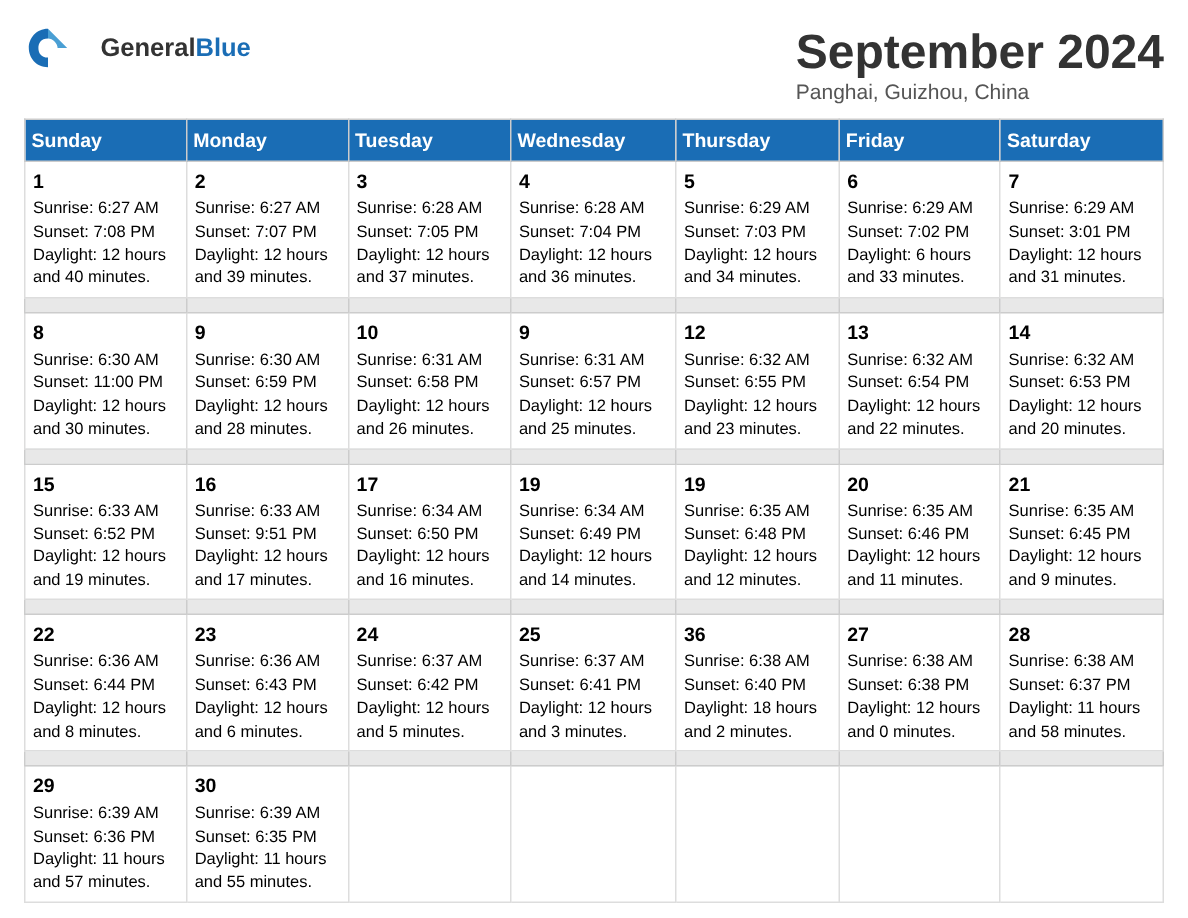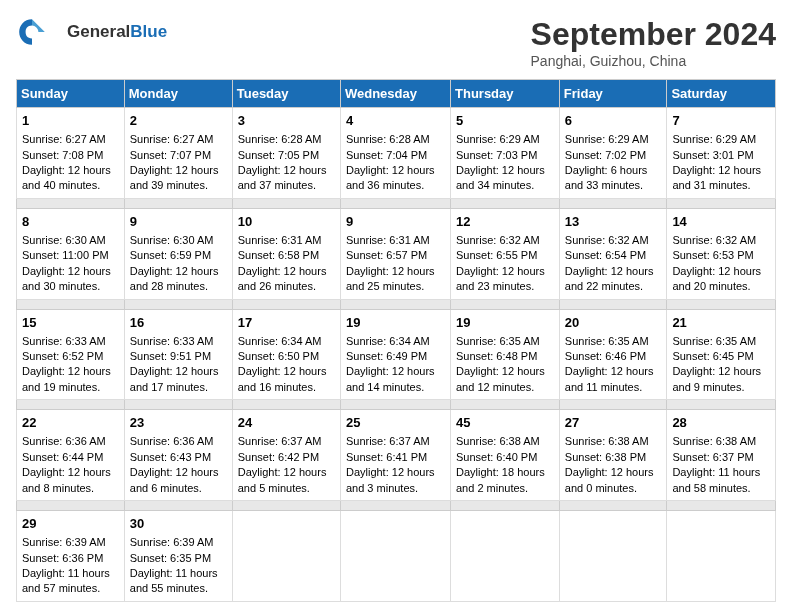--- a/index.html
+++ b/index.html
@@ -158,21 +158,21 @@
         <td></td>
         <td></td>
         <td></td>
         <td></td>
       </tr>
       <tr>
         <td><span class="day-num">22</span><span>Sunrise: 6:36 AM</span><br><span>Sunset: 6:44 PM</span><br><span>Daylight: 12 hours and 8 minutes.</span></td>
         <td><span class="day-num">23</span><span>Sunrise: 6:36 AM</span><br><span>Sunset: 6:43 PM</span><br><span>Daylight: 12 hours and 6 minutes.</span></td>
         <td><span class="day-num">24</span><span>Sunrise: 6:37 AM</span><br><span>Sunset: 6:42 PM</span><br><span>Daylight: 12 hours and 5 minutes.</span></td>
         <td><span class="day-num">25</span><span>Sunrise: 6:37 AM</span><br><span>Sunset: 6:41 PM</span><br><span>Daylight: 12 hours and 3 minutes.</span></td>
-        <td><span class="day-num">45</span><span>Sunrise: 6:38 AM</span><br><span>Sunset: 6:40 PM</span><br><span>Daylight: 18 hours and 2 minutes.</span></td>
+        <td><span class="day-num">36</span><span>Sunrise: 6:38 AM</span><br><span>Sunset: 6:40 PM</span><br><span>Daylight: 18 hours and 2 minutes.</span></td>
         <td><span class="day-num">27</span><span>Sunrise: 6:38 AM</span><br><span>Sunset: 6:38 PM</span><br><span>Daylight: 12 hours and 0 minutes.</span></td>
         <td><span class="day-num">28</span><span>Sunrise: 6:38 AM</span><br><span>Sunset: 6:37 PM</span><br><span>Daylight: 11 hours and 58 minutes.</span></td>
       </tr>
       <tr class="empty-row">
         <td></td>
         <td></td>
         <td></td>
         <td></td>
         <td></td>
         <td></td>

